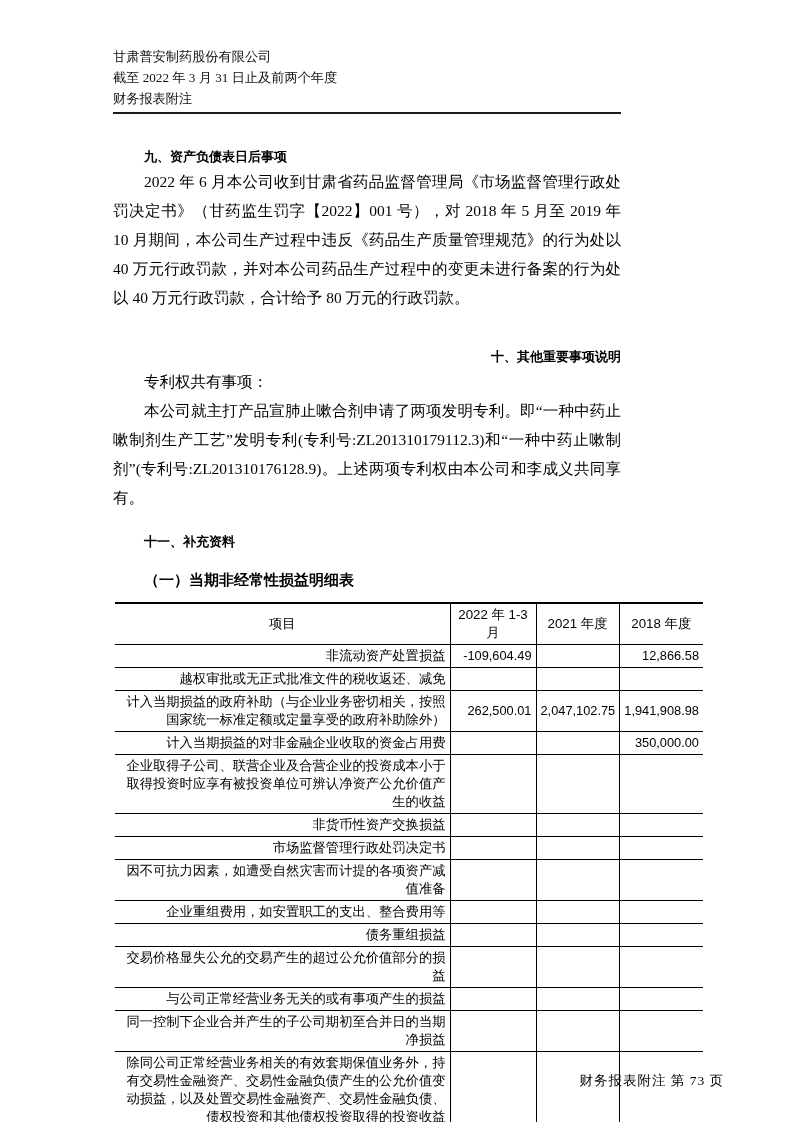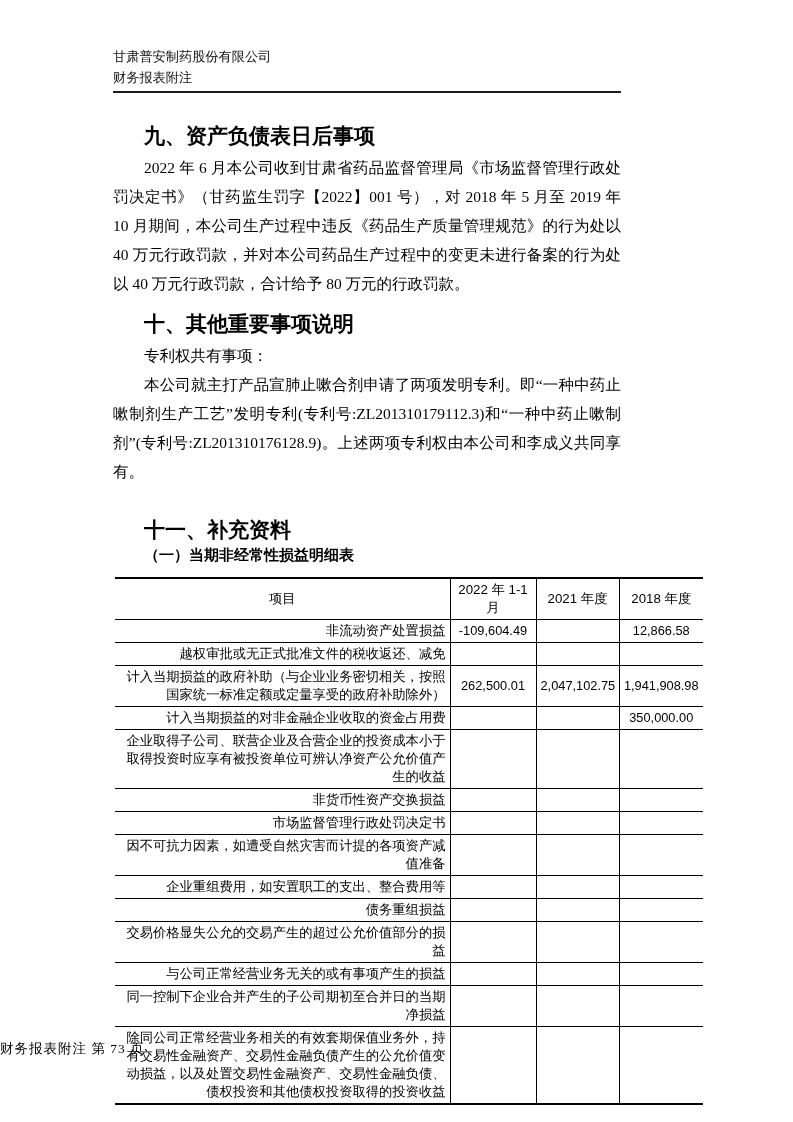--- a/index.html
+++ b/index.html
@@ -16,38 +16,38 @@
     padding: 46px 103px 0 113px;
   }
   
   .doc-header { font-size: 13.2px; line-height: 21px; color: #111; }
   .rule {
     border-bottom: 2px solid #1c1c1c;
     margin-top: 3px;
   }
   
   .h {
-    font-size: 21px;
+    font-size: 13px;
     font-weight: 700;
     line-height: 20px;
     padding-left: 31px;
   }
   .h9  { margin-top: 33px; }
-  .h10 { margin-top: 16px; }
-  .h11 { margin-top: 34px; }
-  .sub { margin-top: 5px; font-size: 15px; }
+  .h10 { margin-top: 35px; text-align: right; }
+  .h11 { margin-top: 20px; }
+  .sub { margin-top: 18px; font-size: 15px; }
   
   p.body {
     font-size: 15.5px;
     line-height: 29px;
     text-align: justify;
     text-indent: 2em;
     margin: 0;
   }
-  p.body.first { margin-top: 7px; }
+  p.body.first { }
   
   table.noneop {
     border-collapse: collapse;
     table-layout: fixed;
     width: 588px;
     margin-top: 12px;
     margin-left: 2px;
     border-top: 2.2px solid #000;
     border-bottom: 2.2px solid #000;
   }
@@ -64,40 +64,41 @@
     text-align: center;
     font-size: 13.3px;
     font-family: "Liberation Sans", "DejaVu Sans", "Liberation Serif", serif;
   }
   table.noneop td.item {
     font-size: 13.3px;
     text-align: right;
   }
   table.noneop td.num {
     font-size: 12.8px;
-    text-align: center;
+    text-align: right;
     font-family: "Liberation Sans", "DejaVu Sans", sans-serif;
   }
   
   .page-footer {
     position: absolute;
     left: 0; right: 0;
-    top: 1040px;
-    text-align: left;
+    top: 1072px;
+    text-align: right;
     font-size: 13.5px;
     letter-spacing: 1px;
   }
 </style>
 </head>
 <body>
 
 <div class="page">
 
   <header class="doc-header">
     <div>甘肃普安制药股份有限公司</div>
+    <div>截至 2022 年 3 月 31 日止及前两个年度</div>
     <div>财务报表附注</div>
   </header>
   <div class="rule"></div>
 
   <div class="h h9">九、资产负债表日后事项</div>
   <p class="body first">2022 年 6 月本公司收到甘肃省药品监督管理局《市场监督管理行政处罚决定书》（甘药监生罚字【2022】001 号），对 2018 年 5 月至 2019 年 10 月期间，本公司生产过程中违反《药品生产质量管理规范》的行为处以 40 万元行政罚款，并对本公司药品生产过程中的变更未进行备案的行为处以 40 万元行政罚款，合计给予 80 万元的行政罚款。</p>
 
   <div class="h h10">十、其他重要事项说明</div>
   <p class="body first">专利权共有事项：</p>
   <p class="body">本公司就主打产品宣肺止嗽合剂申请了两项发明专利。即“一种中药止嗽制剂生产工艺”发明专利(专利号:ZL201310179112.3)和“一种中药止嗽制剂”(专利号:ZL201310176128.9)。上述两项专利权由本公司和李成义共同享有。</p>
@@ -108,21 +109,21 @@
   <table class="noneop">
     <colgroup>
       <col style="width:335px">
       <col style="width:86px">
       <col style="width:83px">
       <col style="width:84px">
     </colgroup>
     <thead>
       <tr>
         <th>项目</th>
-        <th>2022 年 1-1 月</th>
+        <th>2022 年 1-3 月</th>
         <th>2021 年度</th>
         <th>2018 年度</th>
       </tr>
     </thead>
     <tbody>
         <tr>
           <td class="item">非流动资产处置损益</td>
           <td class="num">-109,604.49</td>
           <td class="num"></td>
           <td class="num">12,866.58</td>

